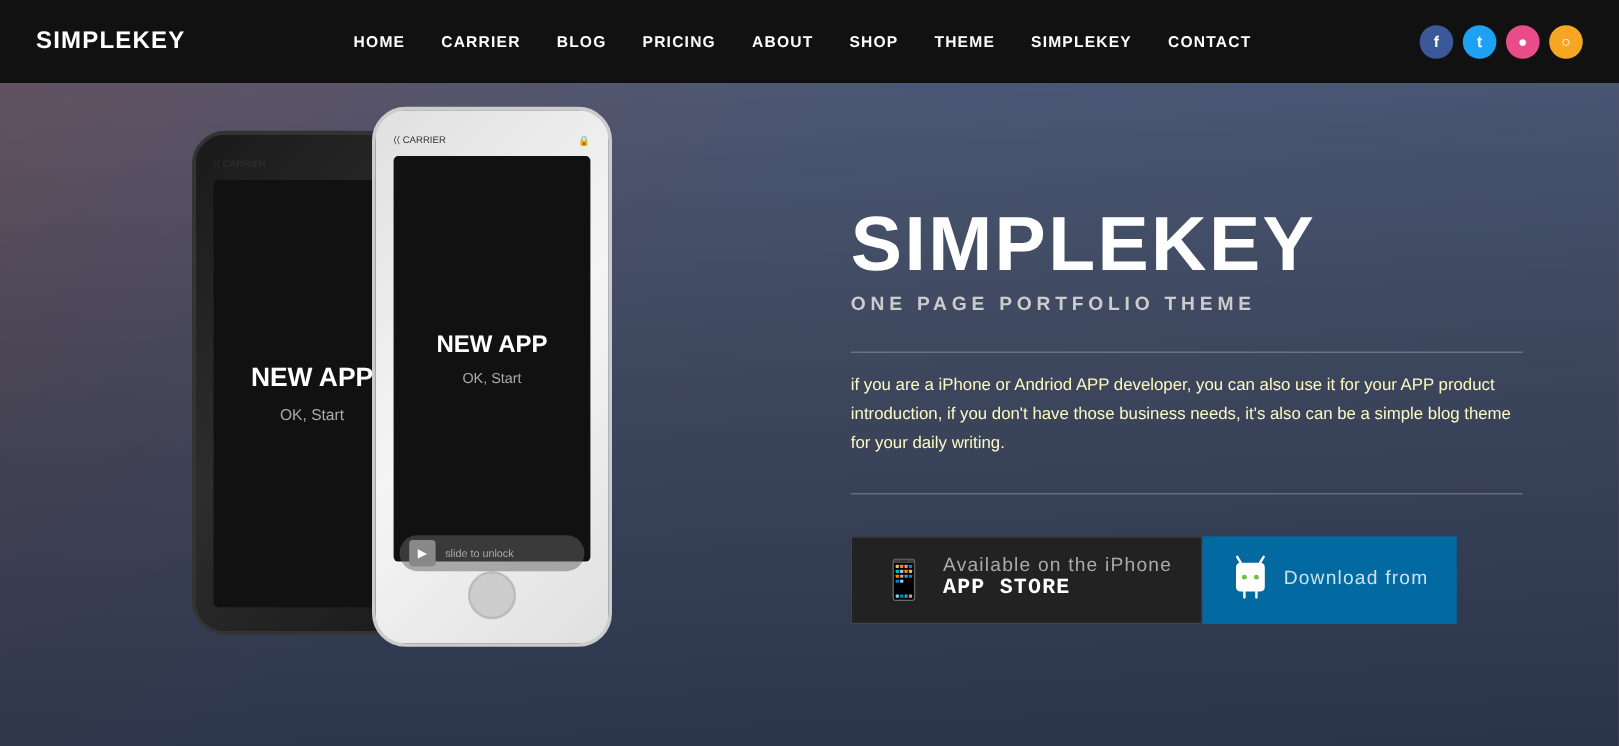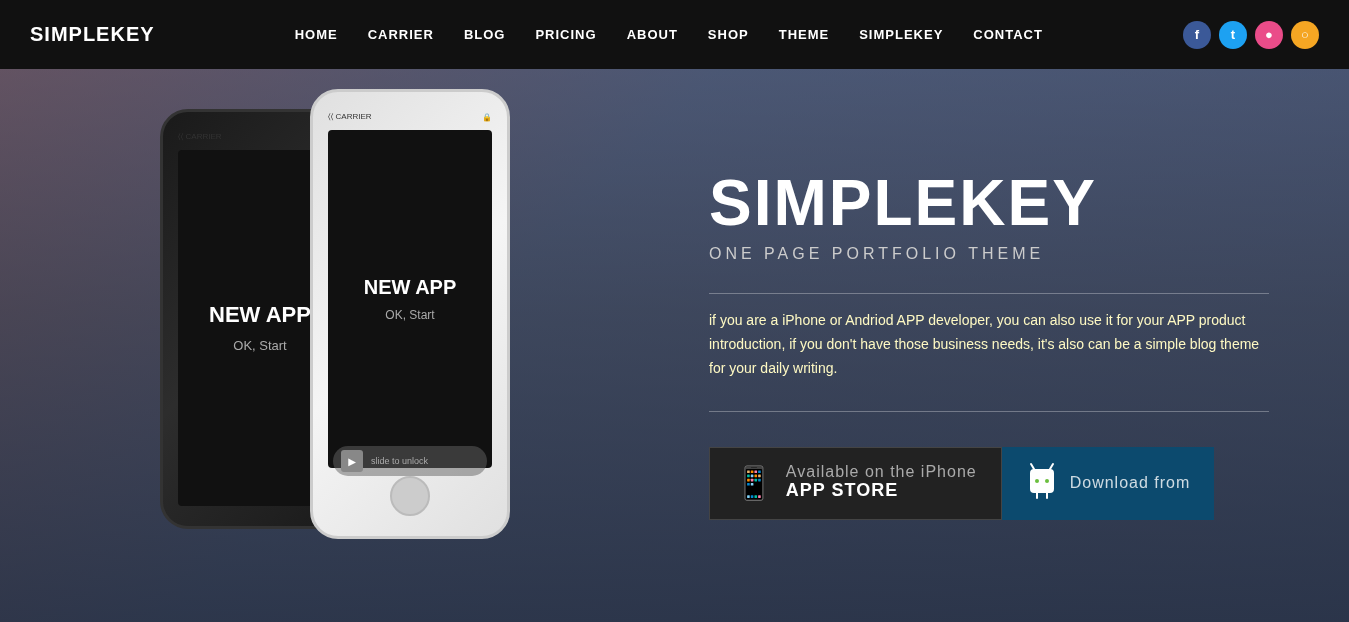--- a/index.html
+++ b/index.html
@@ -247,21 +247,21 @@
       color: white;
       letter-spacing: 2px;
       line-height: 1;
       margin-bottom: 10px;
     }
 
     #hero-subtitle {
       font-size: 16px;
       color: #ccc;
       letter-spacing: 4px;
-      font-weight: 400;
+      font-weight: 700;
       margin-bottom: 15px;
     }
 
     .divider {
       width: 100%;
       height: 1px;
       background: rgba(255,255,255,0.3);
       margin: 15px 0;
     }
 
@@ -288,21 +288,21 @@
       text-decoration: none;
       min-width: 190px;
     }
 
     .cta-btn-dark {
       background: #222;
       border: 1px solid #444;
     }
 
     .cta-btn-green {
-      background: #0c4a6e;
+      background: #0369a1;
     }
 
     .cta-btn-icon {
       font-size: 28px;
       color: white;
     }
 
     .cta-btn-text {
       display: flex;
       flex-direction: column;
@@ -318,20 +318,21 @@
     .cta-btn-green .cta-btn-small {
       color: rgba(255,255,255,0.8);
     }
 
     .cta-btn-large {
       font-size: 18px;
       font-weight: 900;
       color: white;
       letter-spacing: 1px;
       line-height: 1.2;
+      font-family: Liberation Mono, monospace;
     }
 
     
     .iphone-icon {
       font-size: 32px;
     }
   </style>
 </head>
 <body>
 

